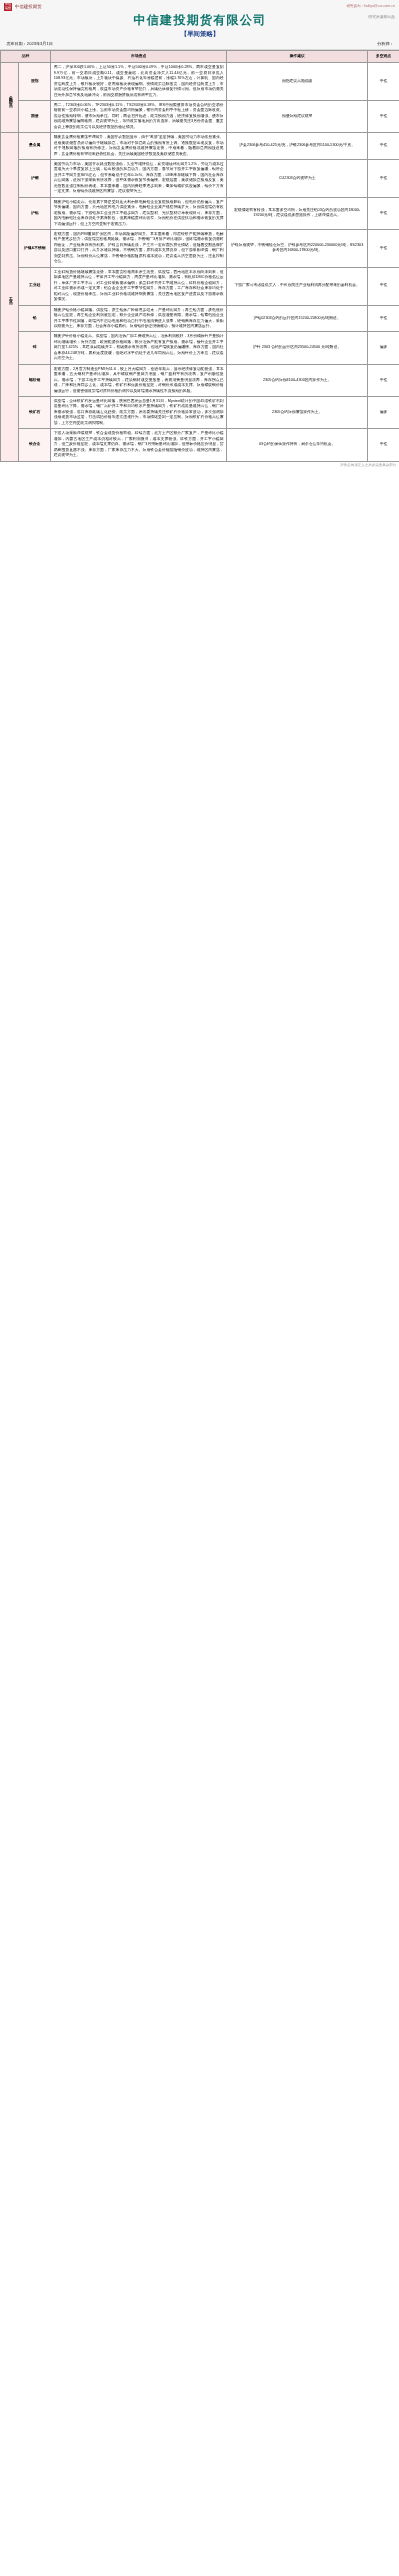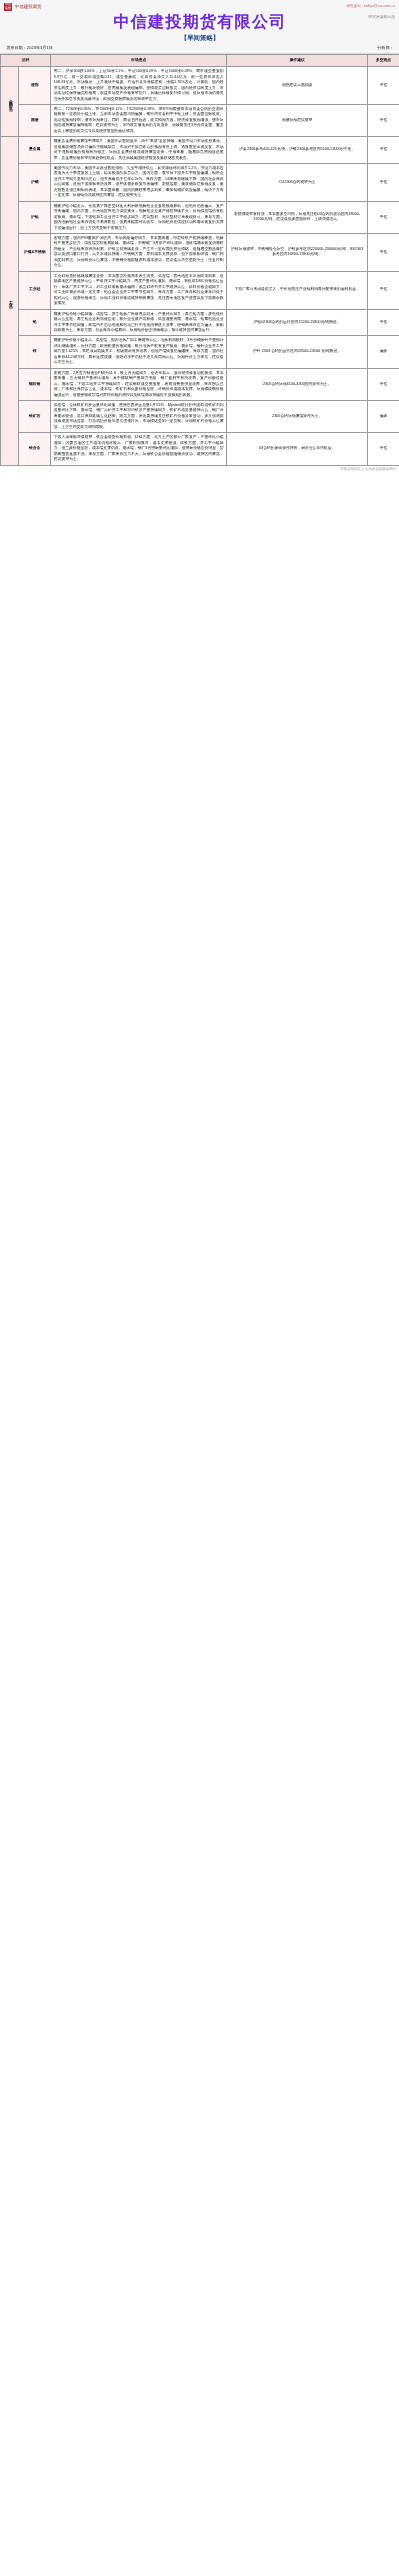--- a/index.html
+++ b/index.html
@@ -38,23 +38,23 @@
     text-align: center;
     padding: 0.6px 0 0 0;
     letter-spacing: -0.3px;
   }
   .title-wrap {
     text-align: center;
     margin-top: 1.3px;
   }
   .main-title {
     font-family: "Liberation Serif", serif;
-    font-size: 16px;
-    font-weight: bold;
-    color: #6d28d9;
+    font-size: 12px;
+    font-weight: bold;
+    color: #0f766e;
     letter-spacing: 1.3px;
   }
   .sub-title {
     font-family: "Liberation Serif", serif;
     font-size: 6.4px;
     font-weight: bold;
     color: #1b3f8b;
     margin-top: 0.6px;
   }
   .hdr-right {

